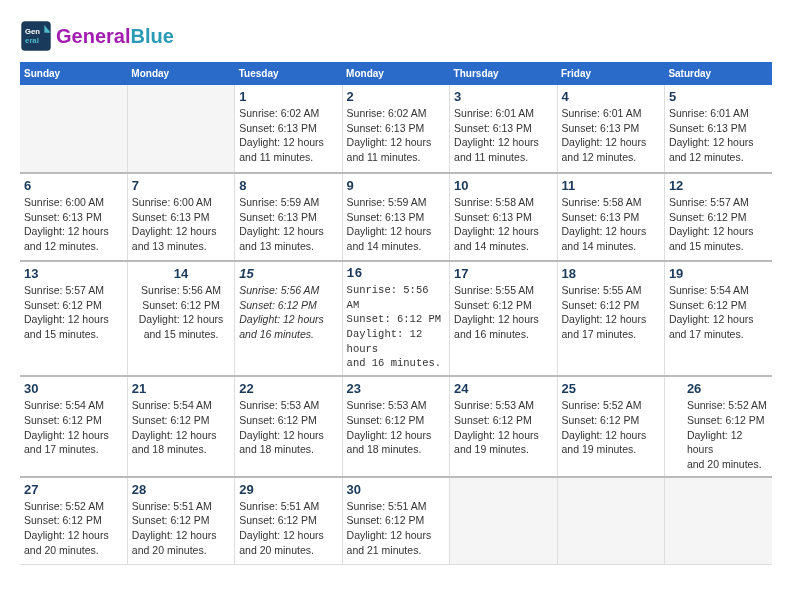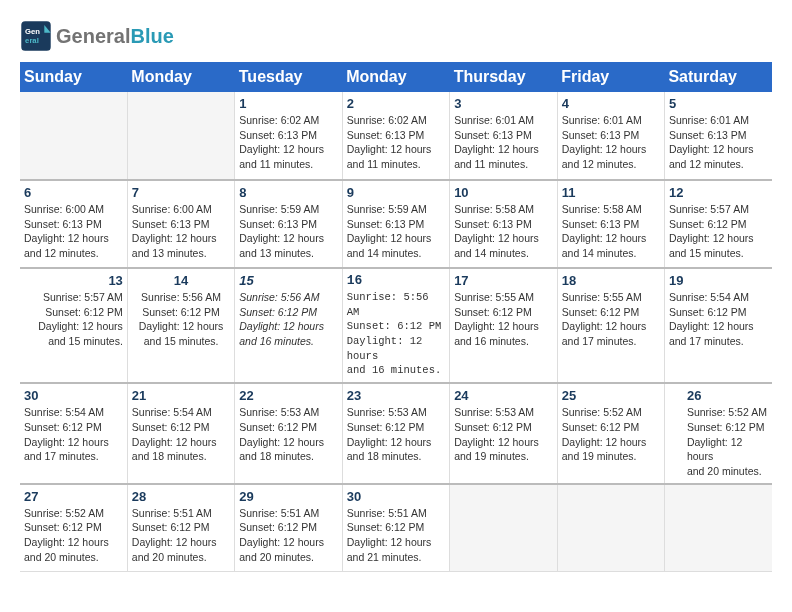--- a/index.html
+++ b/index.html
@@ -42,21 +42,21 @@
       font-size: 11px;
     }
     thead tr {
       background: #2a6ac8;
       color: #fff;
     }
     thead th {
       padding: 6px 4px;
       text-align: left;
       font-weight: bold;
-      font-size: 16px;
+      font-size: 10px;
     }
     tbody tr {
       border-bottom: 1px solid #ddd;
     }
     tbody td {
       padding: 4px 4px;
       vertical-align: top;
       border-right: 1px solid #ddd;
       min-height: 80px;
       width: 108px;
@@ -83,21 +83,21 @@
 <div class="header-area">
   <div class="logo">
     <svg class="logo-icon" viewBox="0 0 50 50">
       <rect x="2" y="2" width="46" height="46" rx="6" fill="#1a3a5c"></rect>
       <text x="8" y="22" font-size="12" fill="white" font-weight="bold" font-family="Arial">Gen</text>
       <text x="8" y="36" font-size="12" fill="#4db8c8" font-weight="bold" font-family="Arial">eral</text>
       <polygon points="38,8 48,20 38,20" fill="#4db8c8"></polygon>
     </svg>
     <div>
       <div style="font-size:20px;font-weight:bold;color:#1a3a5c;line-height:1.1;">
-        <span style="color:#737373;margin-top:24px;">General</span><span style="color:#2a9ab5;">Blue</span>
+        <span style="color:#a21caf;margin-top:24px;">General</span><span style="color:#2a9ab5;">Blue</span>
       </div>
     </div>
   </div>
 </div>
 
 <table>
   <thead>
     <tr>
       <th>Sunday</th>
       <th>Monday</th>
@@ -193,21 +193,21 @@
         </td>
         <td style="height: 88px;">
           <span class="day-num">12</span>
           <div class="day-detail" style="white-space: pre-line;">Sunrise: 5:57 AM
 Sunset: 6:12 PM
 Daylight: 12 hours
 and 15 minutes.</div>
         </td>
       </tr>
       <tr style="border-top: 2px solid rgb(187, 187, 187);">
-        <td style="height: 88px; text-align: right;">
+        <td style="height: 88px;">
           <span class="day-num">13</span>
           <div class="day-detail" style="white-space: pre-line;">Sunrise: 5:57 AM
 Sunset: 6:12 PM
 Daylight: 12 hours
 and 15 minutes.</div>
         </td>
         <td style="height: 88px; text-align: center;">
           <span class="day-num">14</span>
           <div class="day-detail" style="white-space: pre-line;">Sunrise: 5:56 AM
 Sunset: 6:12 PM

